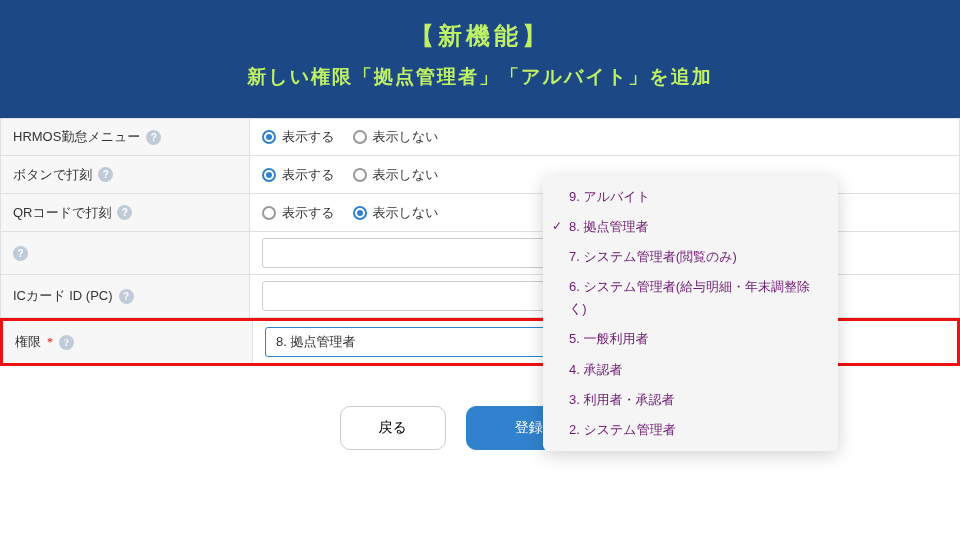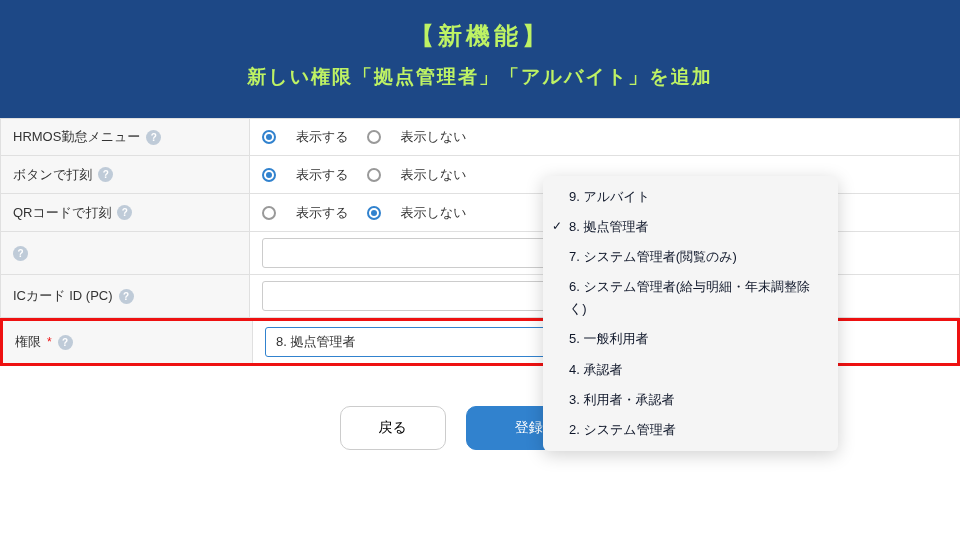--- a/index.html
+++ b/index.html
@@ -6,33 +6,33 @@
   body { font-family: "Hiragino Sans", "Meiryo", sans-serif; background: #fff; width: 960px; height: 540px; overflow: hidden; }
   .banner { background: #1d4886; color: #bef264; text-align: center; padding: 20px 0 28px; }
   .banner-line1 { font-size: 24px; font-weight: bold; letter-spacing: 4px; margin-bottom: 12px; }
   .banner-line2 { font-size: 19px; font-weight: bold; letter-spacing: 2px; }
   .form-area { padding: 0; position: relative; }
   .row { display: flex; border-bottom: 1px solid #e0e0e0; min-height: 38px; align-items: stretch; }
   .row:first-child { border-top: 1px solid #e0e0e0; }
   .label-cell { width: 250px; padding: 8px 12px; background: #f7f7f7; border-right: 1px solid #e0e0e0; border-left: 1px solid #e0e0e0; font-size: 13px; color: #333; display: flex; align-items: center; gap: 6px; }
   .control-cell { flex: 1; padding: 6px 12px; display: flex; align-items: center; gap: 18px; border-right: 1px solid #e0e0e0; }
   .help-icon { display: inline-flex; width: 15px; height: 15px; border-radius: 50%; background: #bfcbd8; color: #fff; font-size: 10px; font-weight: bold; align-items: center; justify-content: center; }
-  .radio-opt { display: flex; align-items: center; gap: 20px; font-size: 13px; color: #333; }
+  .radio-opt { display: flex; align-items: center; gap: 6px; font-size: 13px; color: #333; }
   .radio { width: 14px; height: 14px; border: 2px solid #999; border-radius: 50%; display: inline-block; position: relative; }
   .radio.checked { border-color: #3182ce; }
   .radio.checked::after { content: ""; position: absolute; left: 2px; top: 2px; width: 6px; height: 6px; background: #3182ce; border-radius: 50%; }
   .text-input { width: 300px; height: 30px; border: 1px solid #ccc; border-radius: 3px; padding: 0 8px; font-size: 13px; }
   .highlight-row { border: 3px solid #e11; position: relative; z-index: 1; }
-  .highlight-row .label-cell { border-left: none; }
+  .highlight-row .label-cell { border-left: none; font-family: Liberation Serif, serif; }
   .highlight-row .control-cell { border-right: none; }
   .required { color: #e11; font-size: 12px; }
   .select-box { width: 300px; height: 30px; border: 1px solid #3182ce; border-radius: 3px; padding: 0 28px 0 10px; font-size: 13px; color: #333; background: #fff; display: flex; align-items: center; position: relative; }
   .select-box .chev { position: absolute; right: 8px; top: 50%; transform: translateY(-50%); color: #999; }
   .dropdown { position: absolute; left: 543px; top: 58px; width: 295px; background: #f5f5f5; border-radius: 6px; box-shadow: 0 4px 18px rgba(0,0,0,0.18); padding: 6px 0; z-index: 10; }
-  .dropdown-item { padding: 4px 12px 4px 26px; font-size: 13px; color: #0f172a; position: relative; line-height: 1.7; }
+  .dropdown-item { padding: 4px 12px 4px 26px; font-size: 13px; color: #701a75; position: relative; line-height: 1.7; }
   .dropdown-item.sel::before { content: "✓"; position: absolute; left: 9px; top: 4px; font-size: 12px; }
   .footer { display: flex; justify-content: center; gap: 20px; margin-top: 40px; }
   .btn { padding: 12px 38px; font-size: 14px; border-radius: 10px; border: 1px solid #ccc; background: #fff; cursor: pointer; }
   .btn.primary { background: #3182ce; color: #fff; border-color: #3182ce; padding: 12px 48px; }
 </style>
 </head>
 <body>
 
 <div class="banner">
   <div class="banner-line1">【新機能】</div>

